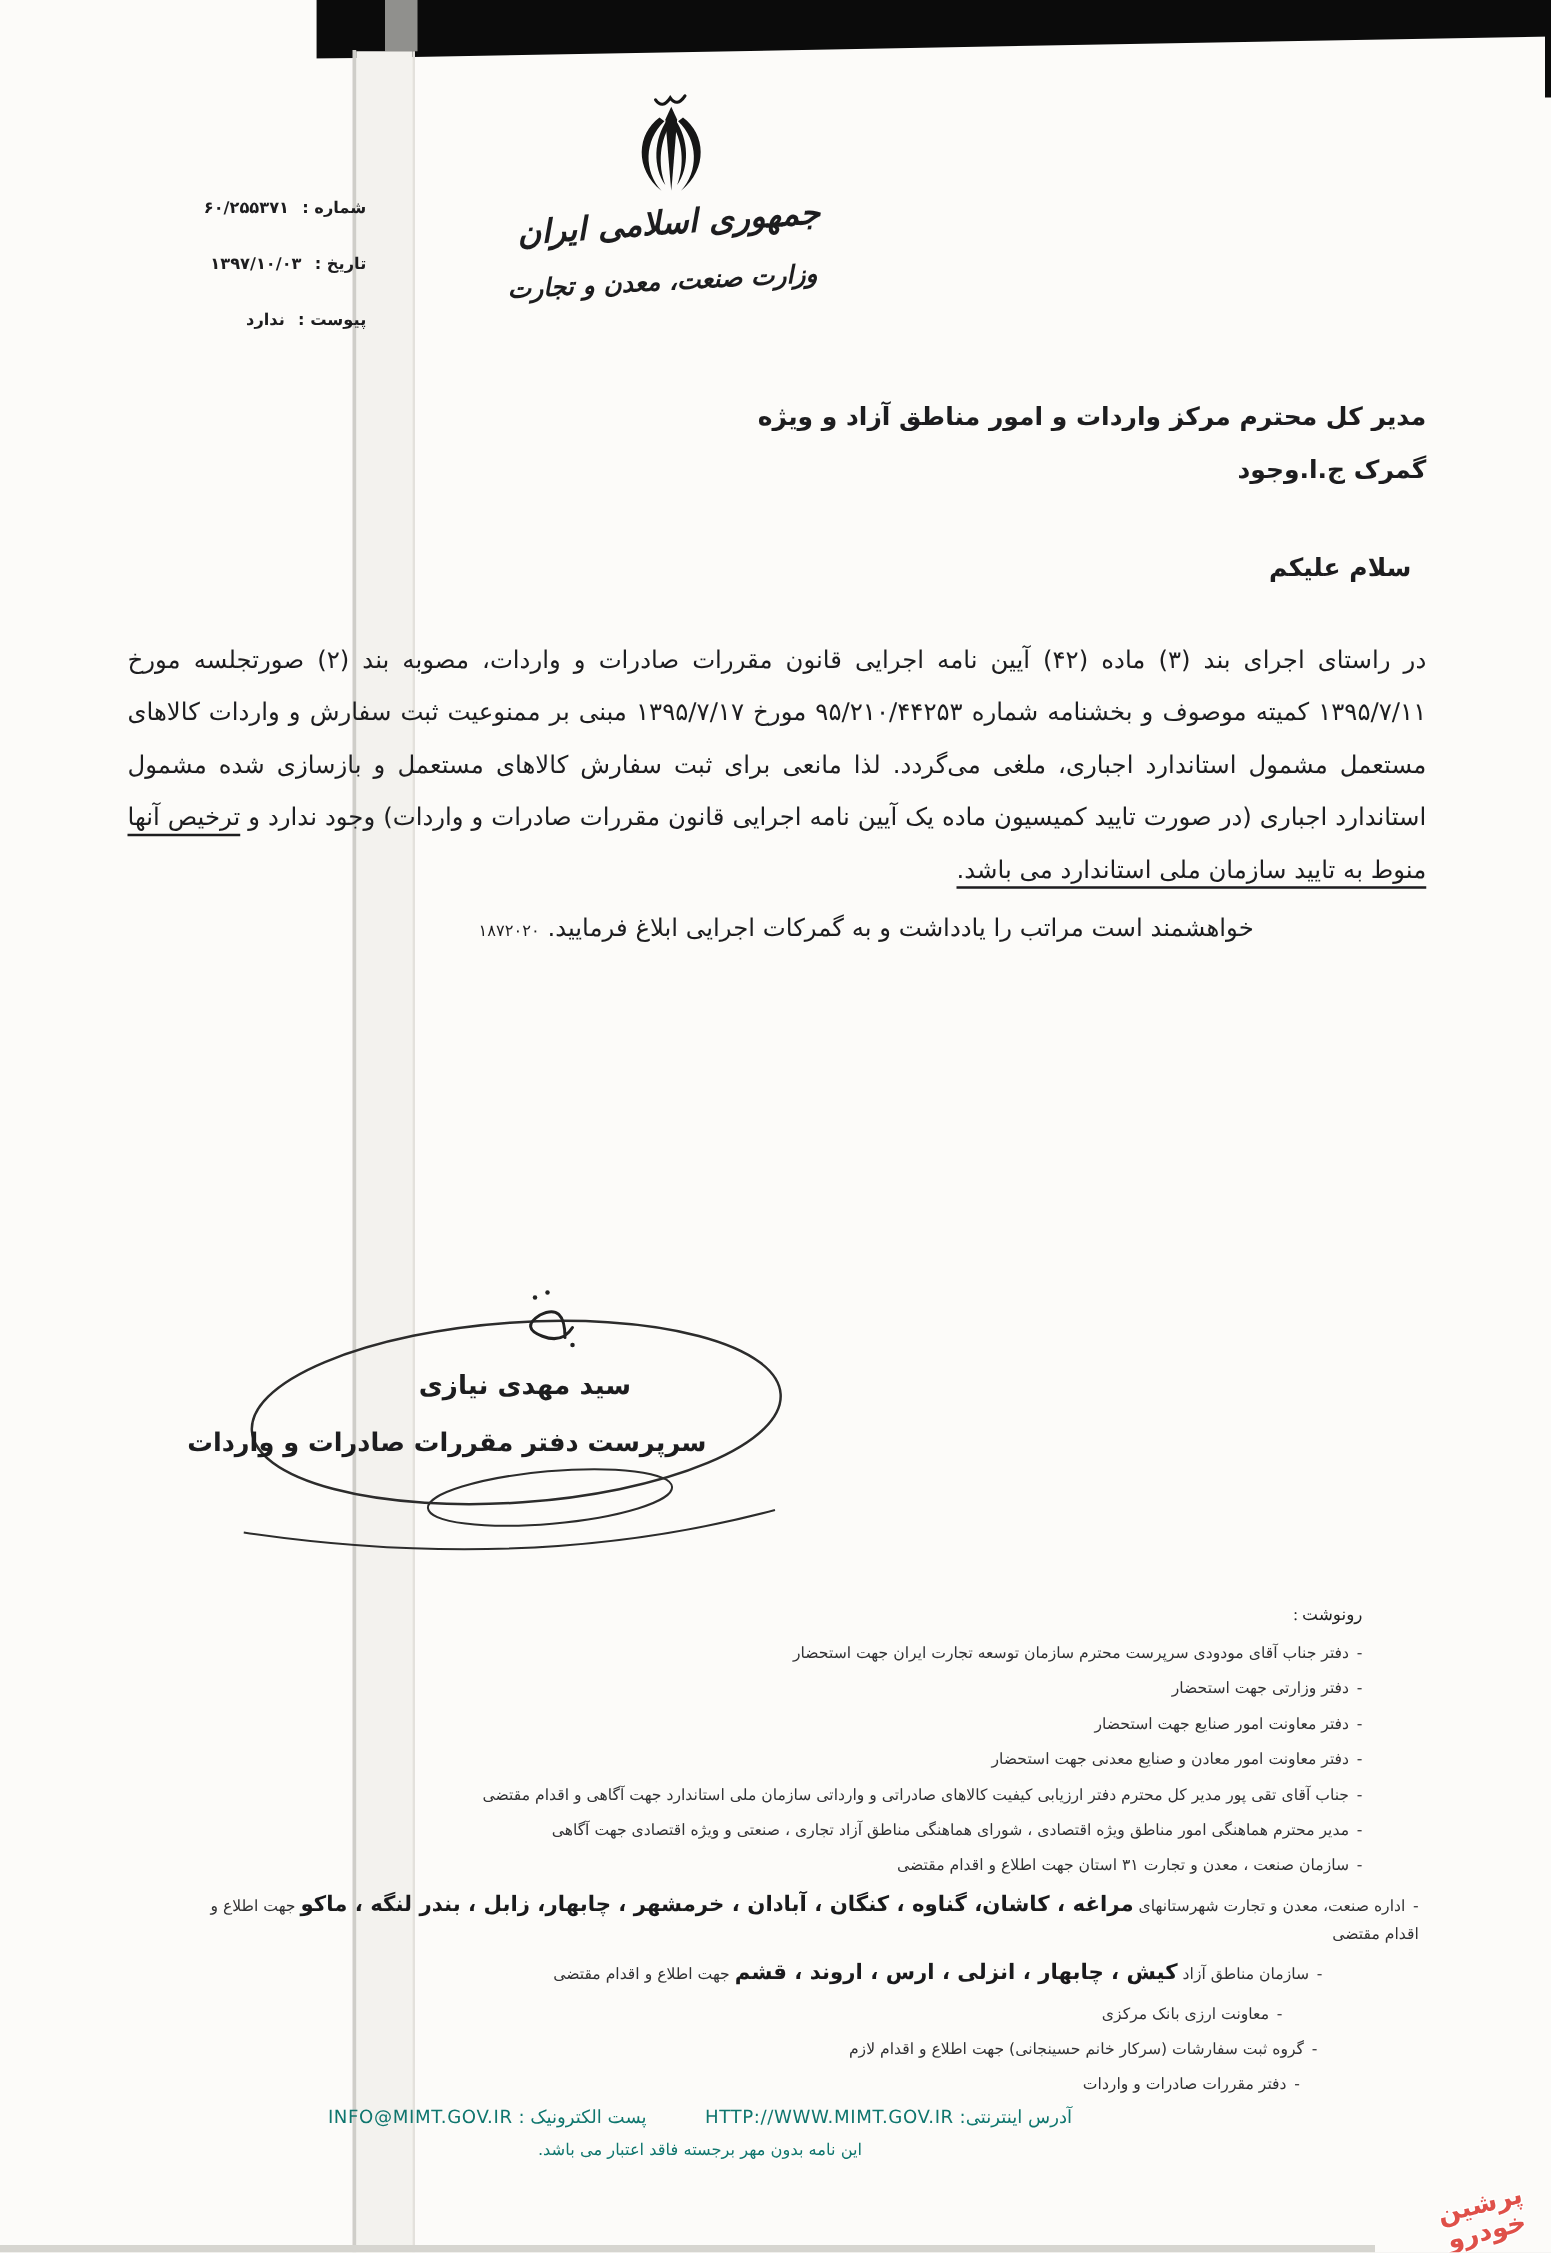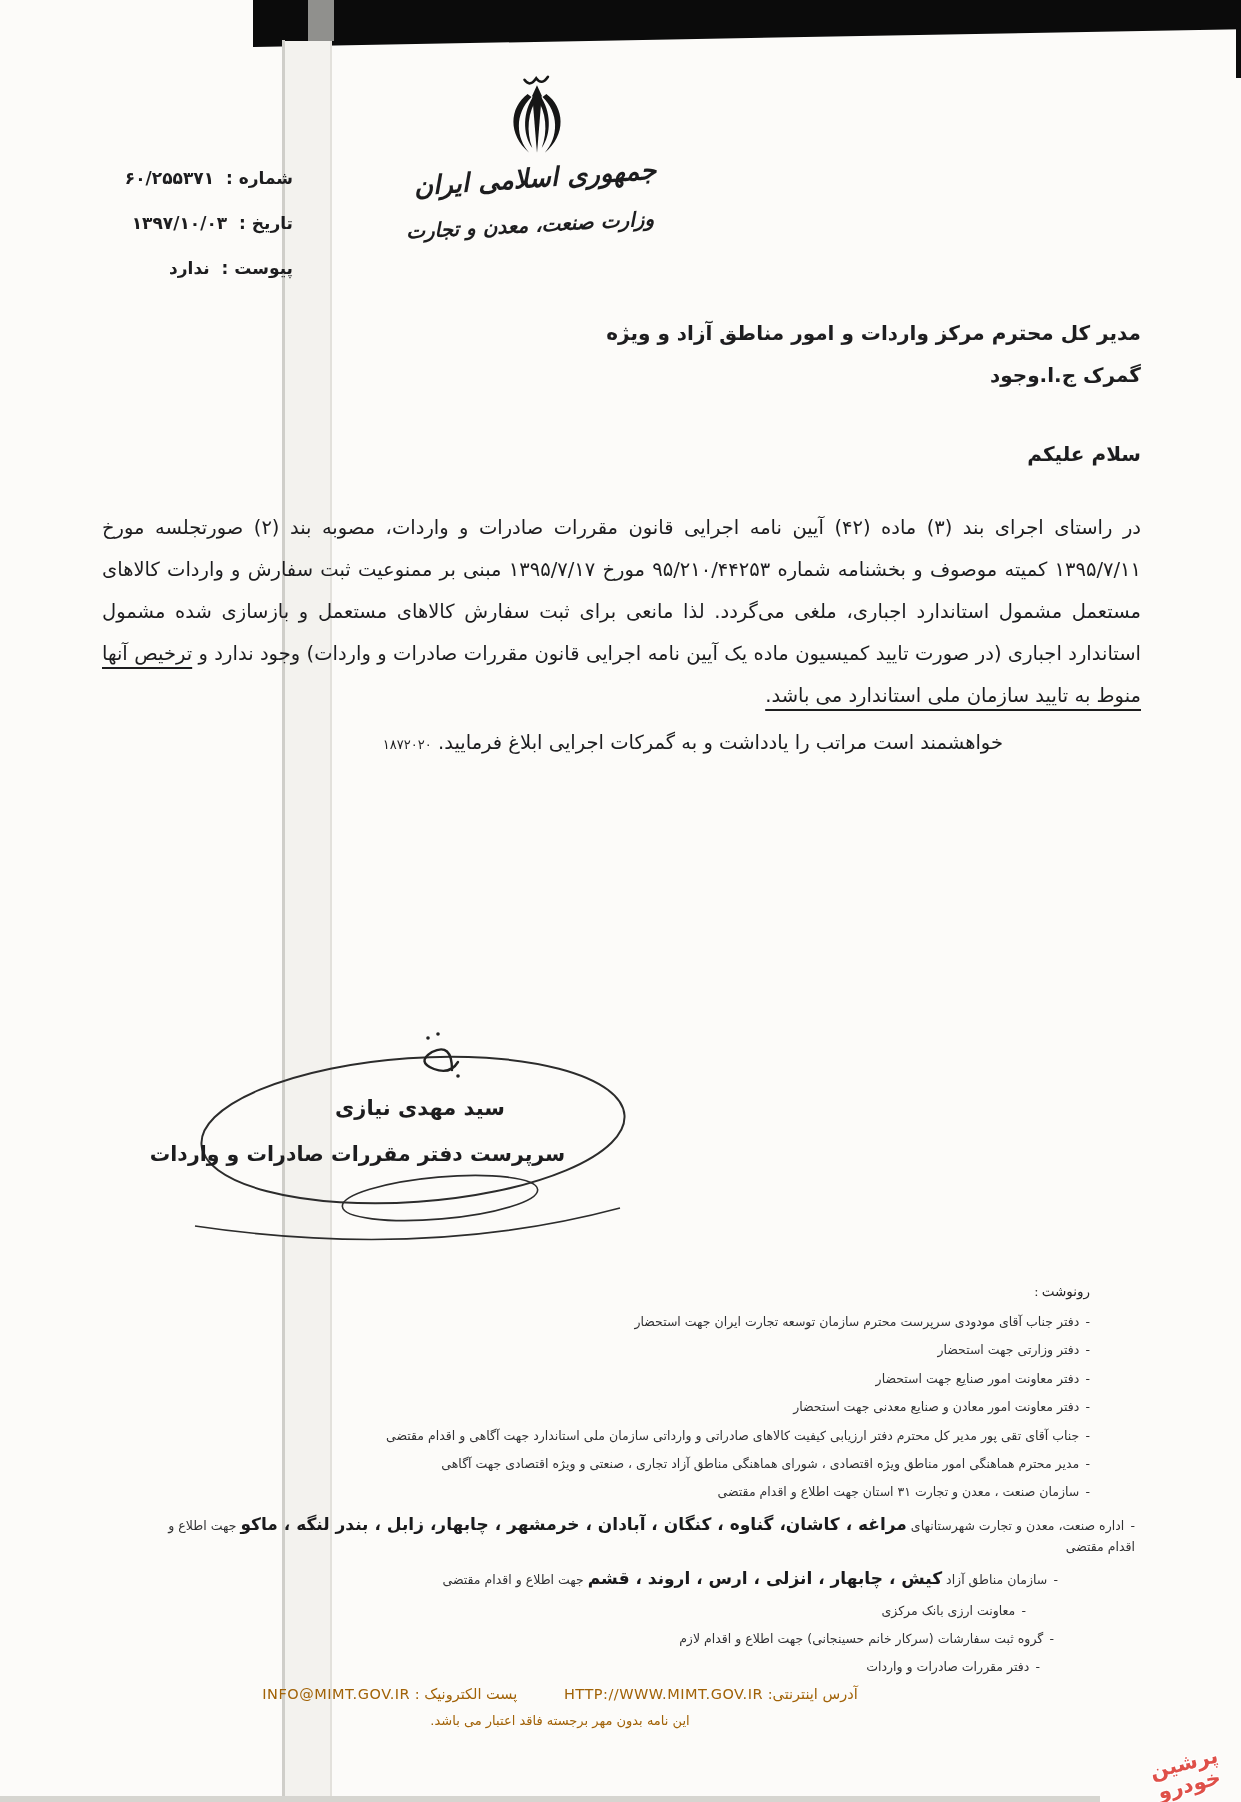--- a/index.html
+++ b/index.html
@@ -13,38 +13,38 @@
     background:#0b0b0b; clip-path:polygon(0 0,100% 0,100% 62%,0 100%); }
   .scan-band-strip { position:absolute; left:308px; top:0; width:26px; height:41px;
     background:#a8a8a4; opacity:.85; }
   .scan-edge-right { position:absolute; right:0; top:0; width:5px; height:78px; background:#0b0b0b; }
   .fold-line-a { position:absolute; left:282px; top:40px; bottom:0; width:3px; background:#cfcec9; }
   .fold-line-b { position:absolute; left:330px; top:41px; bottom:0; width:2px; background:#e3e1dc; }
   .fold-shade  { position:absolute; left:285px; top:41px; bottom:0; width:45px; background:#f3f2ee; }
   .scan-edge-bottom { position:absolute; left:0; bottom:0; width:1100px; height:6px; background:#d6d5d0; }
 
   
-  .meta { position:absolute; top:156px; left:78px; width:215px; direction:rtl;
-    font-weight:bold; font-size:17px; }
+  .meta { position:absolute; top:144px; left:78px; width:215px; direction:rtl;
+    font-weight:bold; font-size:13px; }
   .meta-row { line-height:45px; white-space:nowrap; }
   .meta-row .val { margin-right:6px; }
 
   
   .emblem { position:absolute; top:72px; left:496px; width:82px; height:94px; }
   .country  { position:absolute; top:163px; left:395px; width:280px; text-align:center;
     font-family:"DejaVu Serif", serif; font-style:italic; font-weight:bold; font-size:26px;
     transform:rotate(-4deg); }
   .ministry { position:absolute; top:213px; left:385px; width:290px; text-align:center;
     font-family:"DejaVu Serif", serif; font-style:italic; font-weight:bold; font-size:20px;
     transform:rotate(-3deg); }
 
   
   .recipient { position:absolute; top:312px; right:100px; direction:rtl; text-align:right;
     font-weight:bold; font-size:20px; line-height:42px; }
-  .salutation { position:absolute; top:442px; right:100px; direction:rtl;
+  .salutation { position:absolute; top:442px; right:112px; direction:rtl;
     font-weight:bold; font-size:20px; }
 
   
   .body-text { position:absolute; top:481px; right:100px; left:102px; direction:rtl;
     text-align:justify; font-size:19.5px; line-height:42px; color:#1d1d1f; }
   .p1 { text-indent:35px; }
   .p2 { margin-top:26px; }
   .u { text-decoration:underline; text-underline-offset:7px; text-decoration-thickness:1.5px; }
   .closing { margin-top:5px; text-align:right; margin-left:0; margin-right:138px; }
   .ref { font-size:13px; letter-spacing:1px; }
@@ -60,21 +60,21 @@
   
   .cc { position:absolute; top:1283px; right:151px; left:155px; direction:rtl;
     font-size:12.5px; color:#313133; }
   .cc-label { font-size:13.5px; margin-bottom:12px; color:#222;font-family:Liberation Serif, serif; }
   .cc-item { margin-bottom:9px; line-height:1.55; text-align:right; }
   .cc-item::before { content:"-\2002"; }
   .cc-item b { font-size:17px; color:#1a1a1c; }
 
   
   .footer { position:absolute; top:1686px; left:170px; width:780px; direction:rtl;
-    text-align:center; font-size:14.5px; color:#a16207; }
+    text-align:center; font-size:14.5px; color:#0f766e; }
   .footer .latin { direction:ltr; unicode-bidi:embed; letter-spacing:.5px; }
   .footer .email-label { margin-right:42px; }
   .validity { margin-top:11px; font-size:13px; }
 
   
   .watermark { position:absolute; right:20px; bottom:6px; transform:rotate(-14deg);
     color:#df5049; font-weight:bold; font-size:21px; line-height:1.05; text-align:center;
     letter-spacing:1px; direction:rtl;
     text-shadow:-1px -1px 0 #fff,1px -1px 0 #fff,-1px 1px 0 #fff,1px 1px 0 #fff,0 0 3px #fff; }
 </style>

